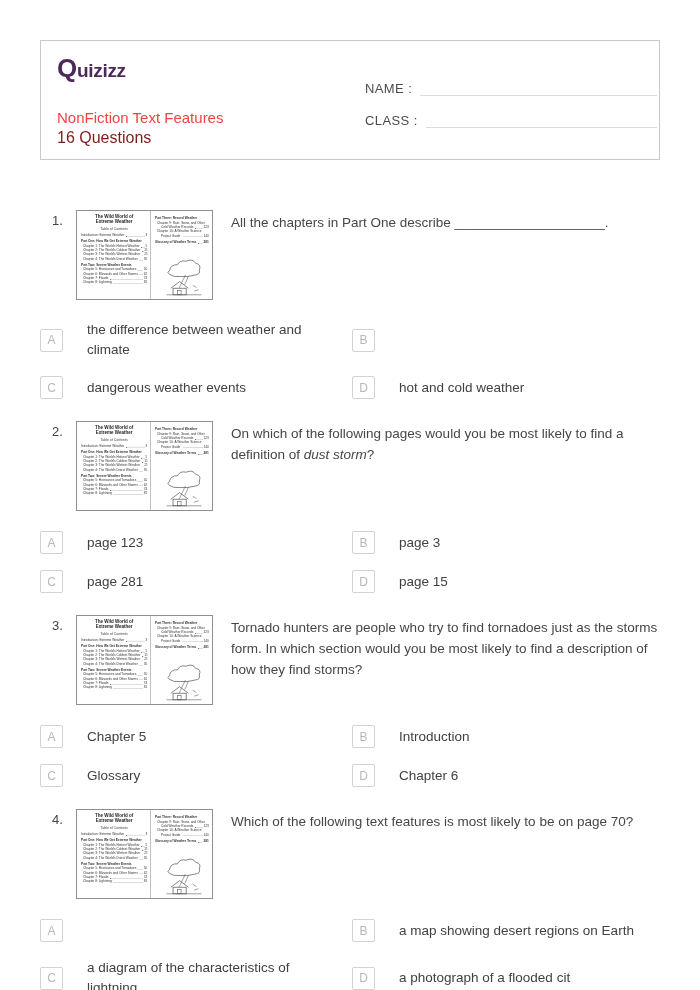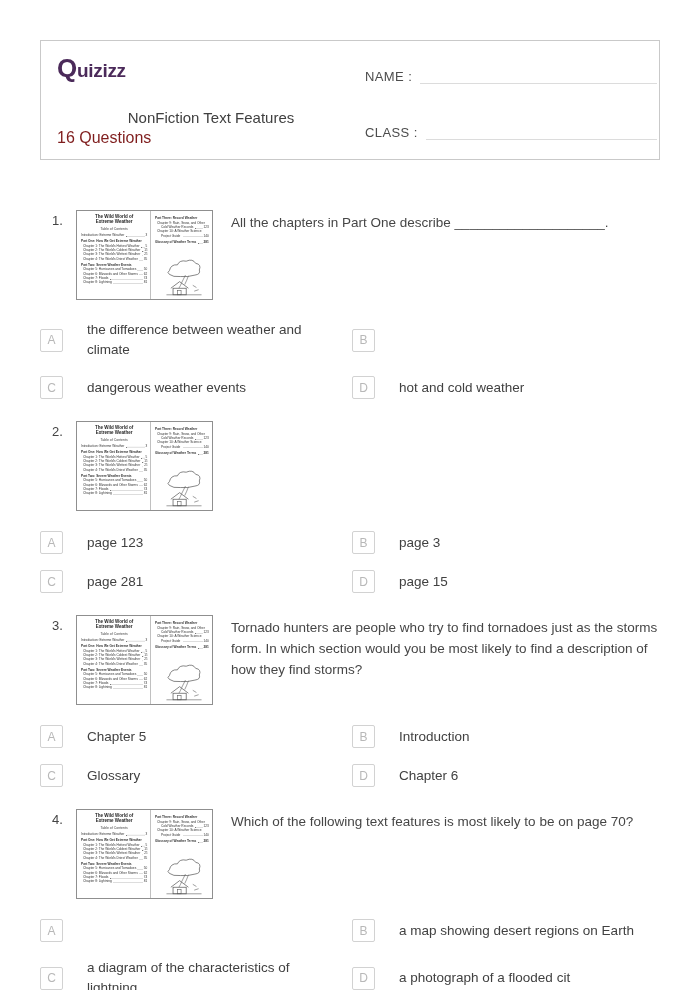--- a/index.html
+++ b/index.html
@@ -15,23 +15,23 @@
     position:absolute;left:40px;top:40px;right:40px;height:120px;
     border:1px solid #c9c9c9;background:#fff;box-sizing:border-box;
     display:flex;padding:14px 2px 12px 16px;
   }
   .header-left{flex:1;display:flex;flex-direction:column;justify-content:space-between;}
   .logo{
     color:#4b2a5a;font-weight:bold;font-size:19px;letter-spacing:-0.3px;line-height:1;
     display:block;
   }
   .logo::first-letter{font-size:26px;}
-  .ws-title{font-size:15px;color:#404040;line-height:1.25;text-align:center;}
+  .ws-title{font-size:15px;color:#ef4444;line-height:1.25;}
   .ws-count{font-size:16px;color:#7f1d1d;margin-top:1px;}
-  .header-right{width:292px;display:flex;flex-direction:column;justify-content:space-between;padding-top:4px;}
+  .header-right{width:292px;display:flex;flex-direction:column;justify-content:center;padding-top:4px;}
   .field-row{display:flex;align-items:flex-end;height:25px;margin-bottom:7px;}
   .field-label{font-size:13px;color:#4c4c4c;letter-spacing:0.4px;white-space:pre;}
   .field-line{flex:1;border-bottom:1px solid #dcdcdc;margin-left:8px;height:18px;}
 
   
   .questions{position:absolute;left:40px;right:40px;top:210px;}
   .question{margin-bottom:22px;}
   .q-head{display:flex;align-items:flex-start;}
   .q-num{width:36px;padding-left:12px;box-sizing:border-box;font-size:13px;color:#444;padding-top:3px;flex-shrink:0;}
   .q-text{flex:1;margin-left:18px;font-size:13.5px;color:#464646;line-height:21px;padding-top:2px;}
@@ -318,20 +318,21 @@
               <path d="M32,22 q-3,6 -5,10 q-2,5 -4,8" stroke-width="0.8"></path>
               <path d="M36,23 q-2,6 -5,12" stroke-width="0.8"></path>
               <path d="M12,40 l12,-9 12,9"></path>
               <rect x="15" y="40" width="18" height="9"></rect>
               <rect x="21" y="43" width="5" height="6" stroke-width="0.8"></rect>
               <path d="M6,49 h48" stroke-width="0.8"></path>
               <path d="M42,36 l5,3 M44,44 l6,-2" stroke-width="0.8"></path>
             </svg>
           </div>
         </div>
+        <div class="q-text"><span>On which of the following pages would you be most likely to find a definition of </span><span class="it">dust storm</span><span>?</span></div>
       </div>
       <div class="q-opts">
         <div class="opt">
           <div class="opt-letter">A</div>
           <div class="opt-text">page 123</div>
         </div>
         <div class="opt">
           <div class="opt-letter">B</div>
           <div class="opt-text">page 3</div>
         </div>

